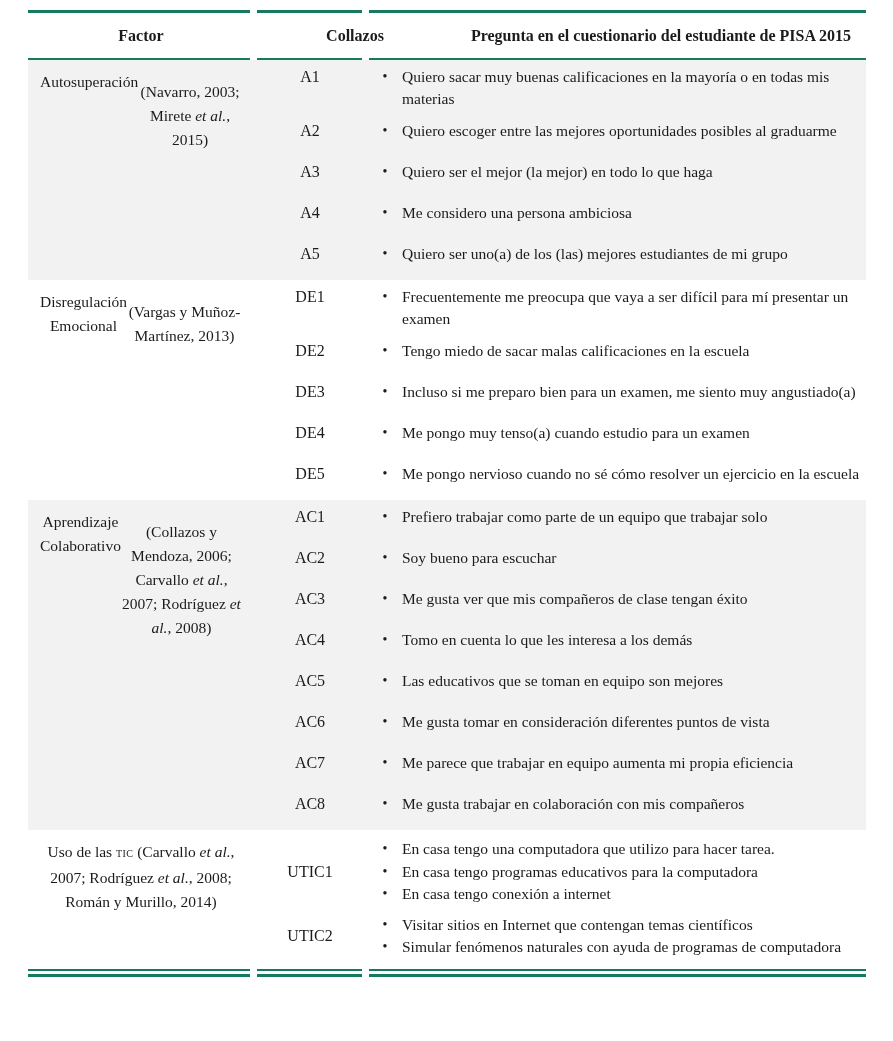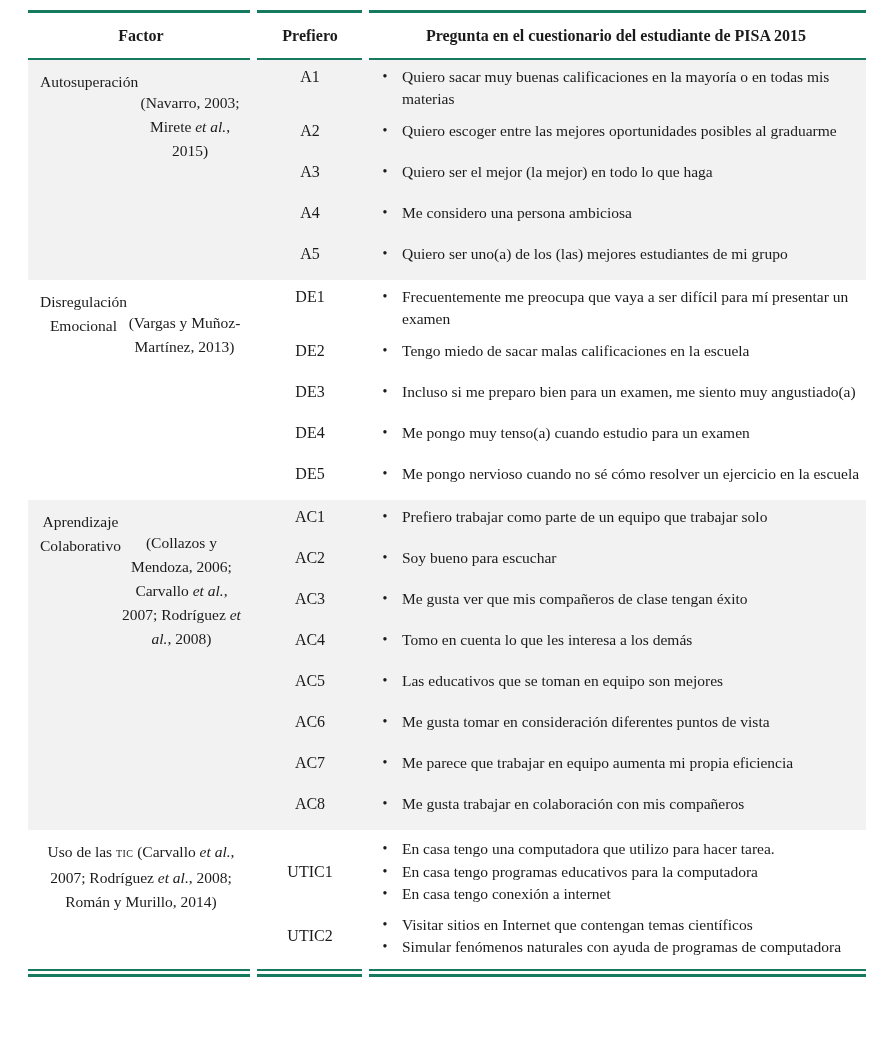--- a/index.html
+++ b/index.html
@@ -22,34 +22,34 @@
   .rule-seg{display:block;background:var(--rule-color);height:100%;}
   .rule-seg.c1{width:222px;}
   .rule-seg.c2{width:105px;}
   .rule-seg.c3{flex:1;}
   .rule-row.r-top{height:3px;}
   .rule-row.r-mid{height:2px;}
   .rule-row.r-b1{height:2px;}
   .rule-row.r-b2{height:3px;margin-top:3px;}
   .bottom-rules{margin-top:2px;}
   
-  .header-row{display:flex;align-items:center;height:45px;}
+  .header-row{display:flex;align-items:center;height:45px;gap:45px;}
   .h-cell{font-weight:bold;font-size:16px;text-align:center;}
   .h-factor{width:226px;}
   .h-var{width:112px;}
   .h-q{flex:1;}
   
   .group{display:flex;}
   .group.shaded{background:var(--shade-color);}
   .factor-cell{
     width:226px;box-sizing:border-box;display:flex;
     justify-content:center;text-align:center;padding:10px 12px;
     font-size:15.5px;line-height:24px;
   }
-  .factor-para + .factor-para{margin-top:21px;}
+  .factor-para + .factor-para{margin-top:10px;}
   .it{font-style:italic;}
   .sc{font-size:10px;letter-spacing:0.4px;}
   .rows{flex:1;display:flex;flex-direction:column;justify-content:center;padding:1px 0;}
   .row{display:flex;align-items:flex-start;min-height:41px;box-sizing:border-box;padding:5px 0;}
   .var-cell{width:112px;text-align:center;font-size:16px;line-height:22px;}
   .q-cell{flex:1;padding-right:4px;}
   .q-line{display:flex;font-size:15.5px;line-height:22px;}
   .bullet{width:12px;margin:0 11px 0 13px;text-align:center;font-size:14px;}
   .q-text{flex:1;}
   .group.compact .rows{padding:4px 0;}
@@ -62,21 +62,21 @@
 <div class="page">
 
   <div class="rule-row r-top">
     <span class="rule-seg c1"></span>
     <span class="rule-seg c2"></span>
     <span class="rule-seg c3"></span>
   </div>
 
   <div class="header-row">
     <div class="h-cell h-factor">Factor</div>
-    <div class="h-cell h-var">Prefiero</div>
+    <div class="h-cell h-var">Collazos</div>
     <div class="h-cell h-q">Pregunta en el cuestionario del estudiante de PISA 2015</div>
   </div>
 
   <div class="rule-row r-mid">
     <span class="rule-seg c1"></span>
     <span class="rule-seg c2"></span>
     <span class="rule-seg c3"></span>
   </div>
 
   <div id="groups">

